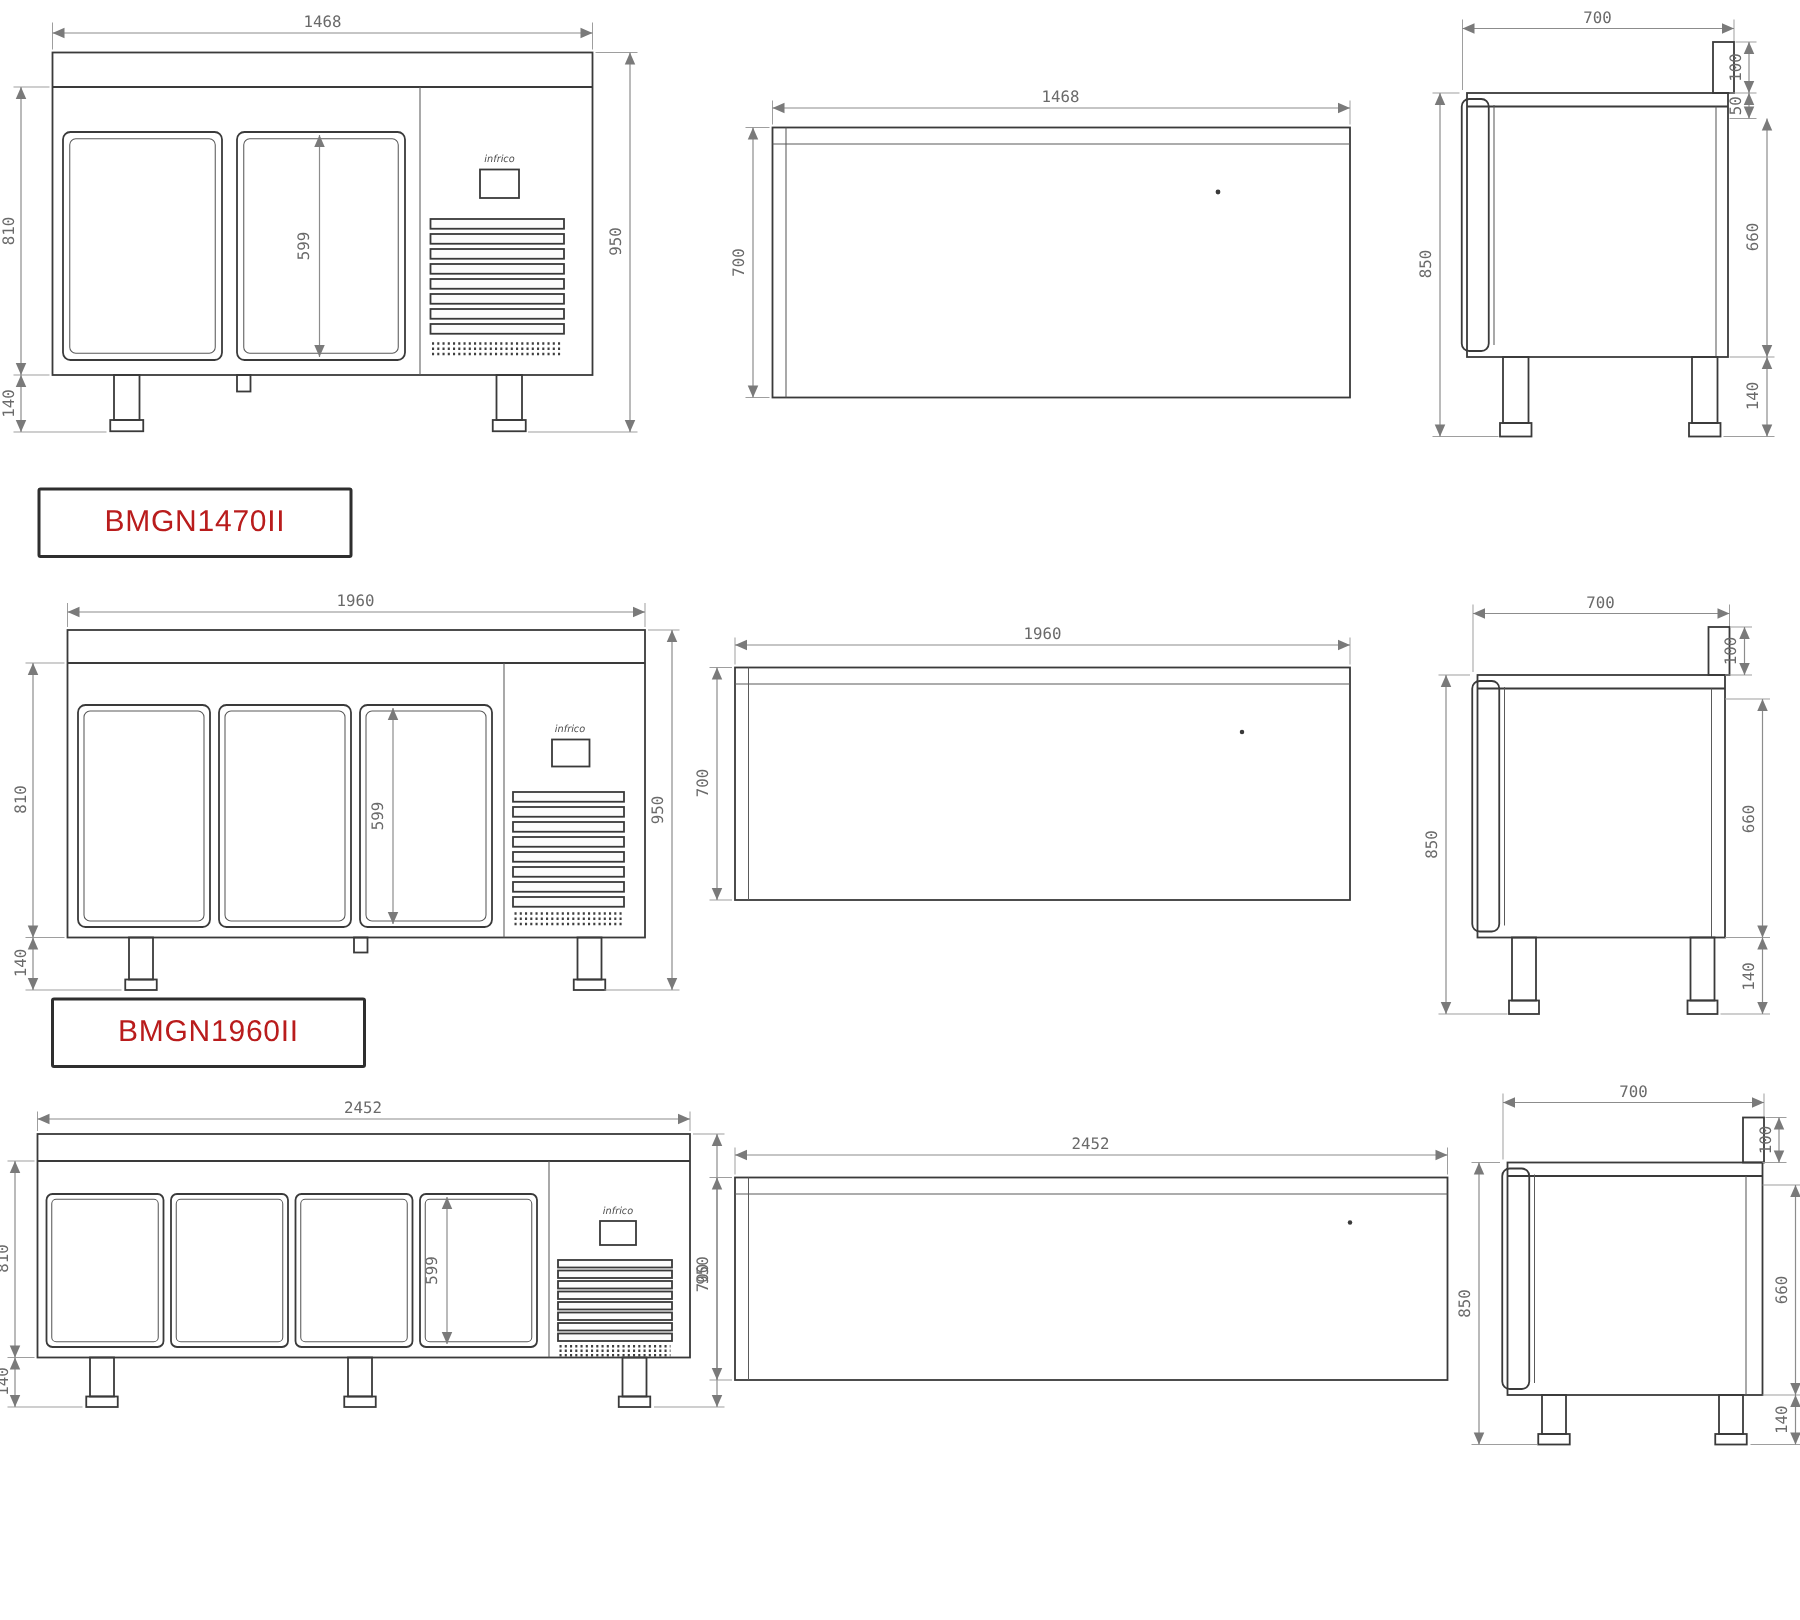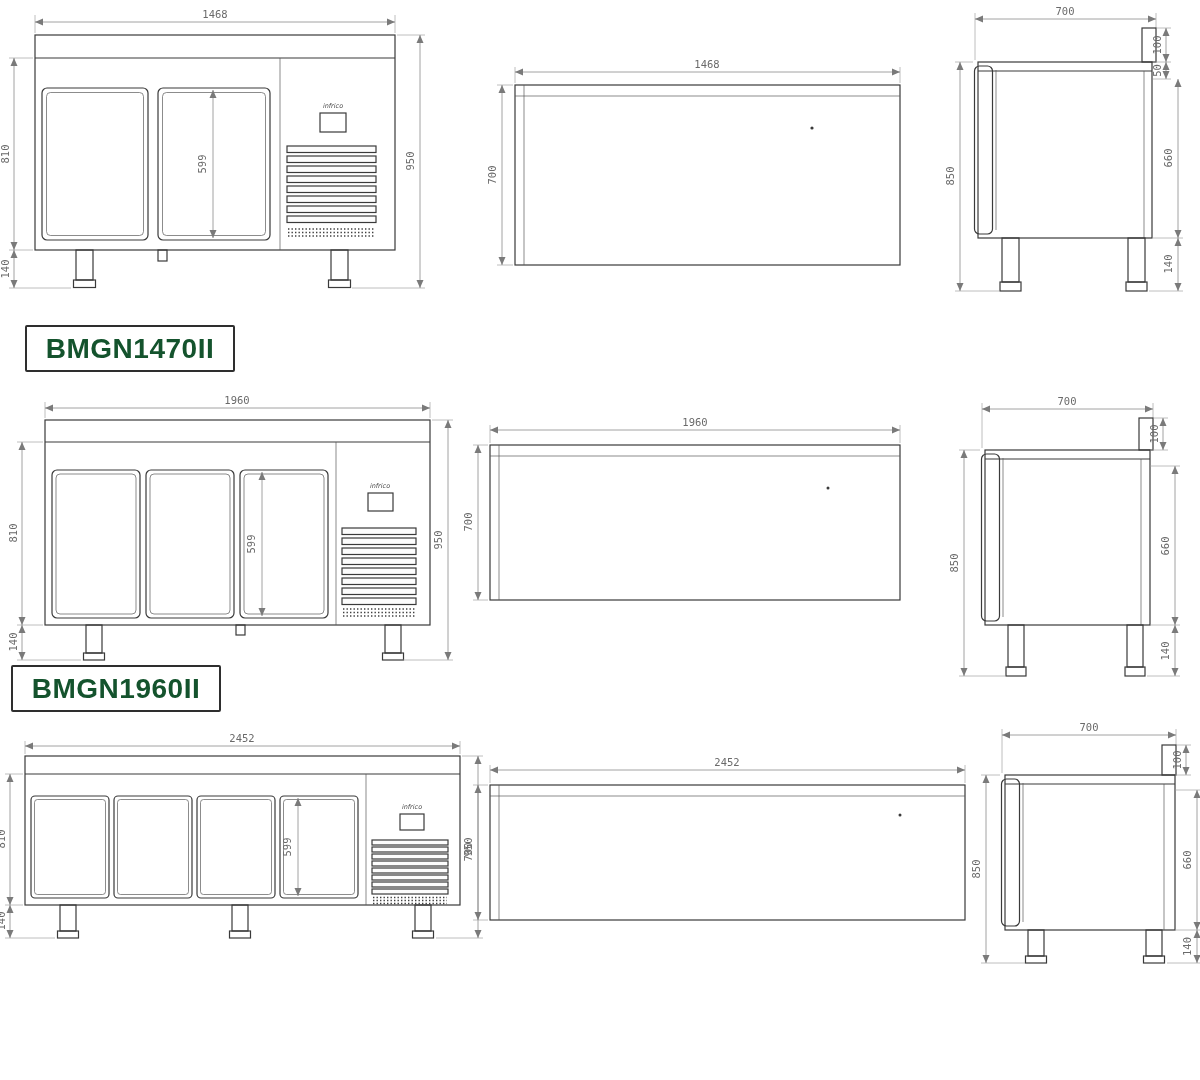--- a/index.html
+++ b/index.html
@@ -10,21 +10,21 @@
   .ln{fill:none;stroke:#3a3a3a;stroke-width:1.2}
   .thin{fill:none;stroke:#5a5a5a;stroke-width:0.7}
   .dim{stroke:#8c8c8c;stroke-width:0.8;fill:none}
   .ext{stroke:#9b9b9b;stroke-width:0.65;fill:none}
   .slat{fill:#fcfcfc;stroke:#3a3a3a;stroke-width:1.2}
   .perf{stroke:#3f3f3f;stroke-width:1.7;stroke-dasharray:1.4 2.1;fill:none}
   .dot{fill:#3a3a3a}
   text.dimt{font-family:"DejaVu Sans Mono",monospace;font-size:10.5px;fill:#6a6a6a}
   text.brand{font-family:"DejaVu Sans",sans-serif;font-size:6.5px;font-style:italic;fill:#4a4a4a}
   .model-label{position:absolute;display:flex;align-items:center;justify-content:center;
-    border:2px solid #2e2e2e;border-radius:2px;color:#14532d;font-size:28px;font-weight:700;
+    border:2px solid #2e2e2e;border-radius:2px;color:#b91c1c;font-size:20px;font-weight:400;
     letter-spacing:0.5px;background:#fff}
 </style>
 </head>
 <body>
 
 <div class="canvas">
 
   <svg width="0" height="0" style="position:absolute">
     <defs>
       <marker id="arr-s" markerUnits="userSpaceOnUse" markerWidth="10" markerHeight="10" refX="1" refY="5" orient="auto">
@@ -313,21 +313,21 @@
       <text class="dimt" x="229" y="261" text-anchor="middle" transform="rotate(-90 229 261)">140</text>
     </g>
     <g>
       <line class="ext" x1="40" y1="60" x2="19" y2="60"></line>
       <line class="ext" x1="65" y1="286" x2="19" y2="286"></line>
       <line class="dim" x1="24" y1="60" x2="24" y2="286" marker-start="url(#arr-s)" marker-end="url(#arr-e)"></line>
       <text class="dimt" x="18" y="173" text-anchor="middle" transform="rotate(-90 18 173)">850</text>
     </g>
   </svg>
 
-  <div class="model-label" style="left:11px;top:665px;width:210px;height:47px">
+  <div class="model-label" style="left:34px;top:665px;width:210px;height:47px">
     <span>BMGN1960II</span>
   </div>
 
   <svg class="view" style="left:0;top:730px" width="495" height="235" viewBox="0 0 495 235">
     <g>
       <line class="ext" x1="25" y1="24" x2="25" y2="11"></line>
       <line class="ext" x1="460" y1="24" x2="460" y2="11"></line>
       <line class="dim" x1="25" y1="16" x2="460" y2="16" marker-start="url(#arr-s)" marker-end="url(#arr-e)"></line>
       <text class="dimt" x="242" y="12" text-anchor="middle">2452</text>
     </g>

